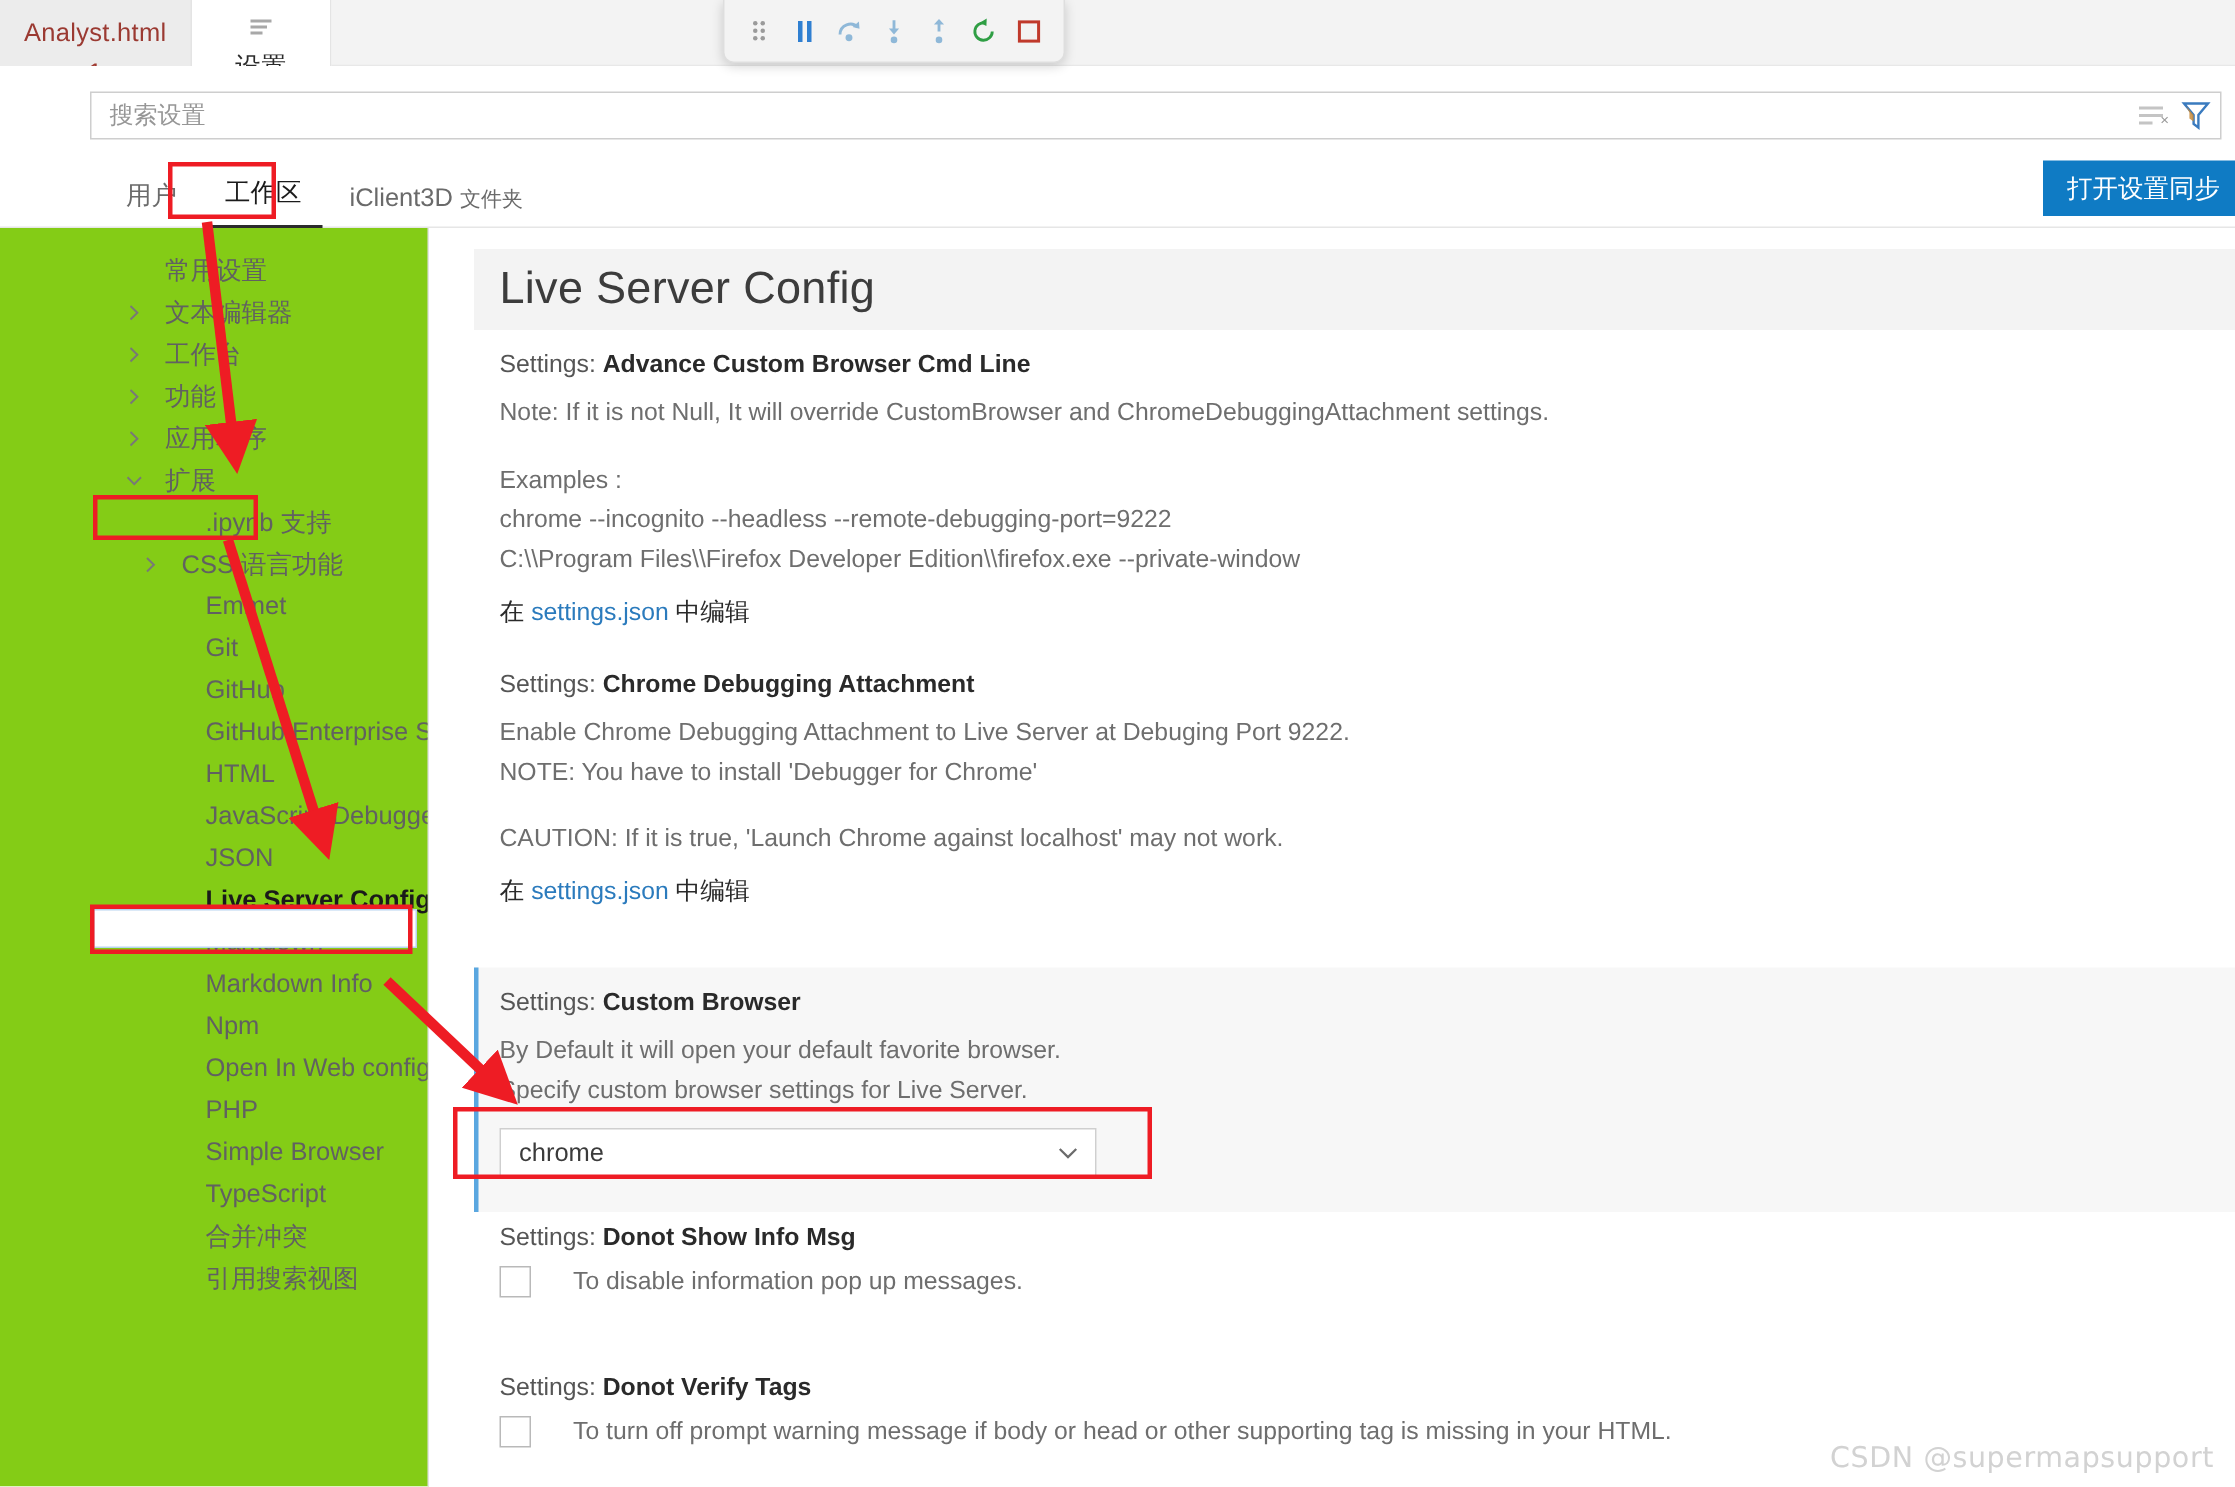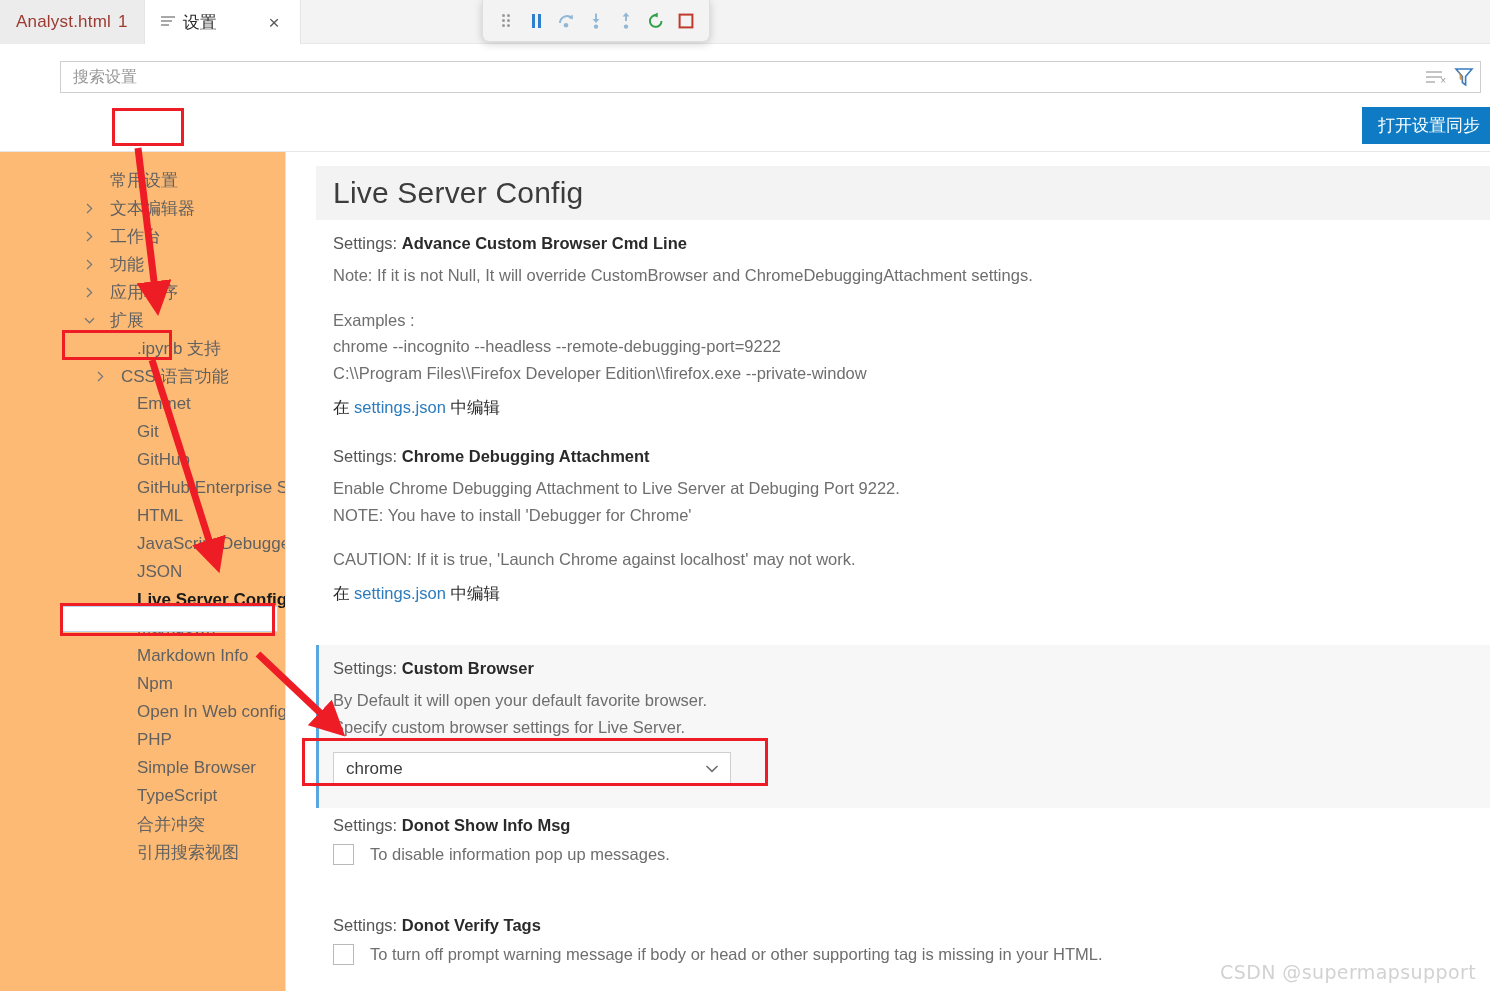--- a/index.html
+++ b/index.html
@@ -16,24 +16,25 @@
 
   
   .tabbar {
     position: absolute; left: 0; top: 0; width: 1490px; height: 44px;
     background: #f3f3f3;
     border-bottom: 1px solid #e8e8e8;
     display: flex; align-items: stretch;
   }
   .tab {
     display: flex; align-items: center; gap: 7px;
-    padding: 0 16px; height: 44px;
+    padding: 12px 16px; height: 44px;
     font-size: 17px; letter-spacing: .2px;
     border-right: 1px solid #e4e4e4;
     white-space: nowrap;
+    flex-direction: column;
   }
   .tab.inactive { background: #ececec; color: #9b3a32; }
   .tab.inactive .errcount { color: #a03a30; }
   .tab.active { background: #ffffff; color: #2b2b2b; }
   .tab-icon {
     display: inline-block; width: 15px; height: 14px; position: relative;
     flex: 0 0 auto;
   }
   .tab-icon i {
     position: absolute; left: 0; height: 2px; background: #a8a8a8; display: block;
@@ -103,21 +104,21 @@
   .settab .sub { font-size: 14px; color: #6a6a6a; }
   .syncbtn {
     position: absolute; right: -6px; top: 7px;
     background: #0f7bc4; color: #ffffff; font-size: 17px;
     padding: 7px 16px; white-space: nowrap;
   }
 
   
   .toc {
     position: absolute; left: 0; top: 152px; width: 286px; height: 839px;
-    background: #fdba74; border-right: 1px solid #e3e3e3;
+    background: #84cc16; border-right: 1px solid #e3e3e3;
     padding-top: 14px;
     overflow: hidden;
   }
   .toc-item {
     height: 28px; display: flex; align-items: center;
     font-size: 17px; color: #616161; white-space: nowrap;
   }
   .toc-item.lvl0 { padding-left: 110px; }
   .toc-item.lvl0.has-chev { padding-left: 84px; }
   .toc-item.lvl1 { padding-left: 137px; }
@@ -154,21 +155,21 @@
   .s-link .cn { color: #2a2a2a; }
 
   .dropdown {
     margin-top: 12px; width: 398px; height: 34px;
     border: 1px solid #cfcfcf; background: #ffffff;
     display: flex; align-items: center; justify-content: space-between;
     padding: 0 10px 0 12px; font-size: 17px; color: #3b3b3b;
   }
   .chev-dn { color: #6c6c6c; font-size: 13px; }
 
-  .cbrow { display: flex; align-items: center; gap: 16px; margin-top: 8px; }
+  .cbrow { display: flex; align-items: center; gap: 28px; margin-top: 8px; }
   .cbox { width: 21px; height: 21px; border: 1px solid #b9b9b9; background: #ffffff; flex: 0 0 auto; }
   .cblabel { font-size: 16.5px; color: #6e6e6e; }
 
   
   .anno { position: absolute; z-index: 20; pointer-events: none; }
   .redbox { position: absolute; border: 3px solid #ee1c24; z-index: 20; pointer-events: none; }
 
   .watermark {
     position: absolute; right: 14px; bottom: 8px;
     font-size: 19px; color: #d2d2d2; letter-spacing: .4px;
@@ -259,20 +260,32 @@
       </span>
     <span class="funnel-icon">
       <svg width="20" height="20" viewBox="0 0 20 20">
         <path d="M2 2 L18 2 L11.6 9.6 L11.6 18 L8.4 15.6 L8.4 9.6 Z" fill="none" stroke="#3a7bbf" stroke-width="1.6"></path>
         <path d="M3.4 3.6 L8.4 9.6 L8.4 14 L5.6 12 L5.6 8 Z" fill="#c98b3a" opacity=".85"></path>
       </svg>
     </span>
   </div>
 
   <div class="settabs">
+    <div class="settabs-inner">
+      <div class="settab">
+        <span>用户</span>
+      </div>
+      <div class="settab on">
+        <span>工作区</span>
+      </div>
+      <div class="settab">
+        <span>iClient3D</span>
+        <span class="sub">文件夹</span>
+      </div>
+    </div>
     <div class="syncbtn">打开设置同步</div>
   </div>
 
   <div class="toc">
     <div class="toc-item lvl0">
       <span>常用设置</span>
     </div>
     <div class="toc-item lvl0 has-chev">
       <span class="chev">
           <svg width="11" height="11" viewBox="0 0 11 11">

